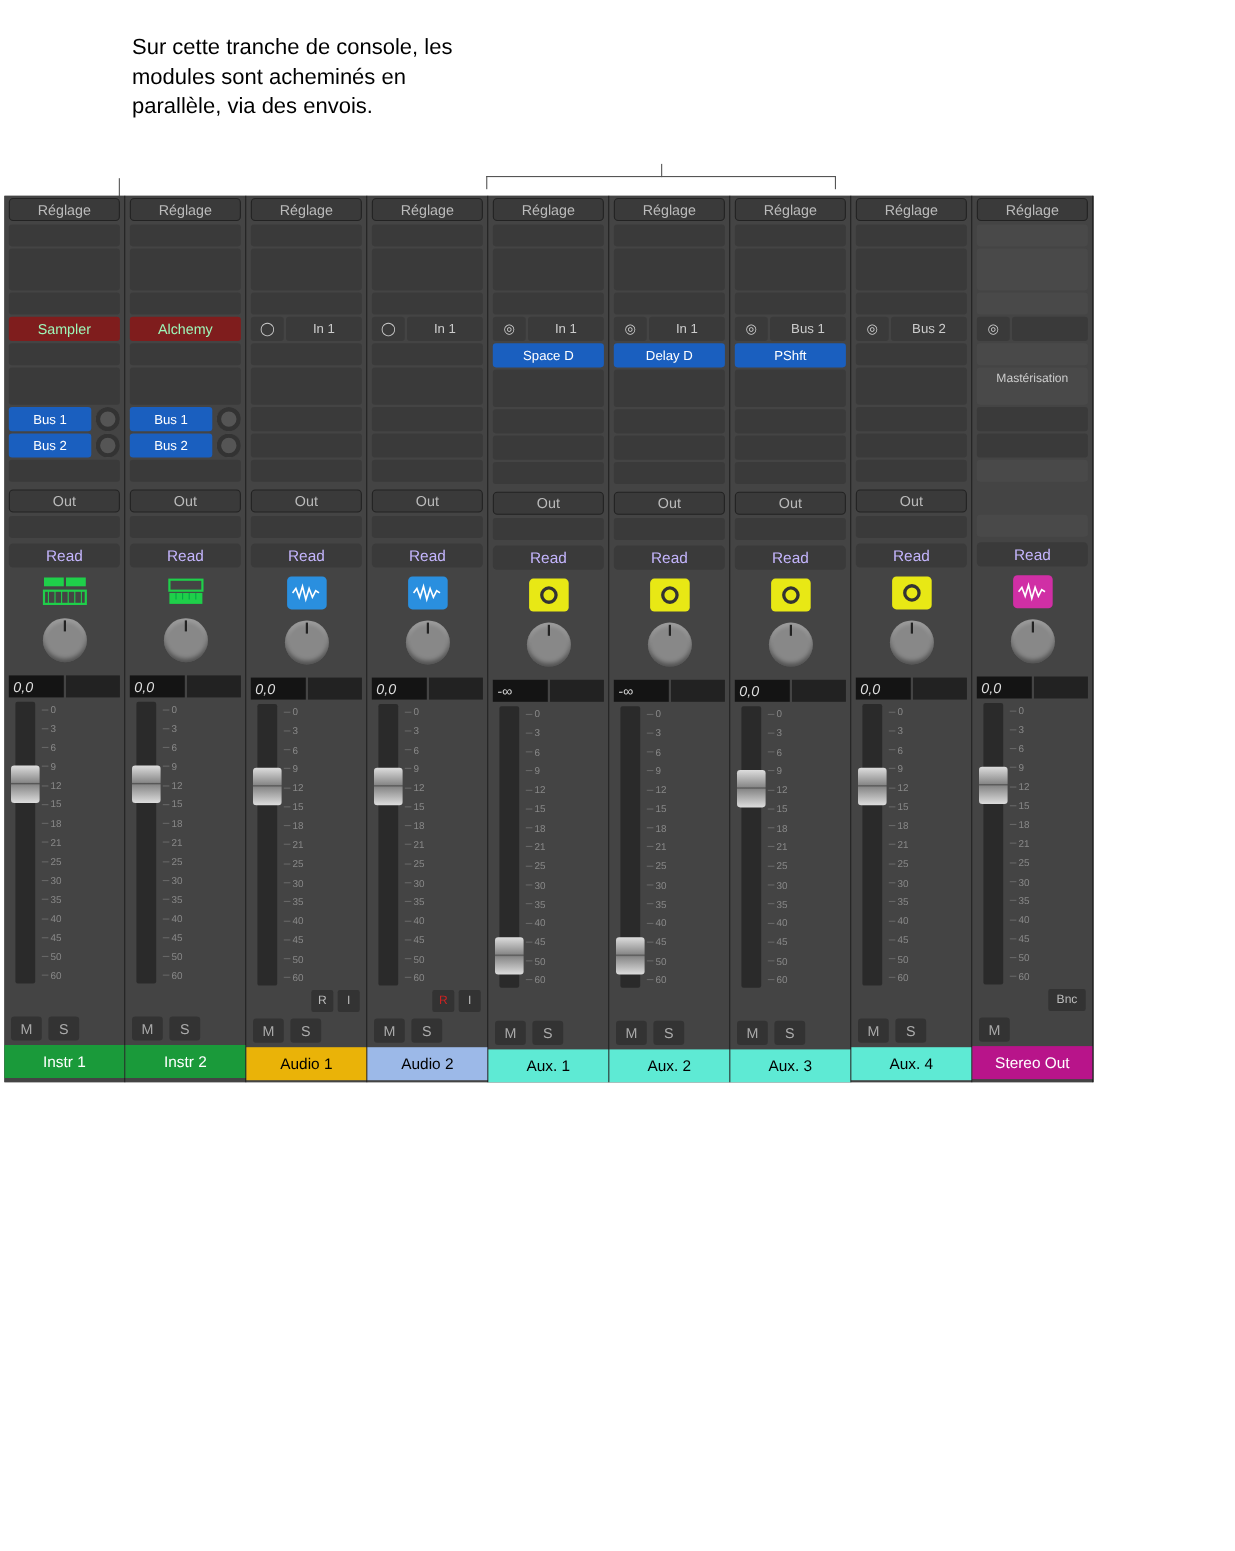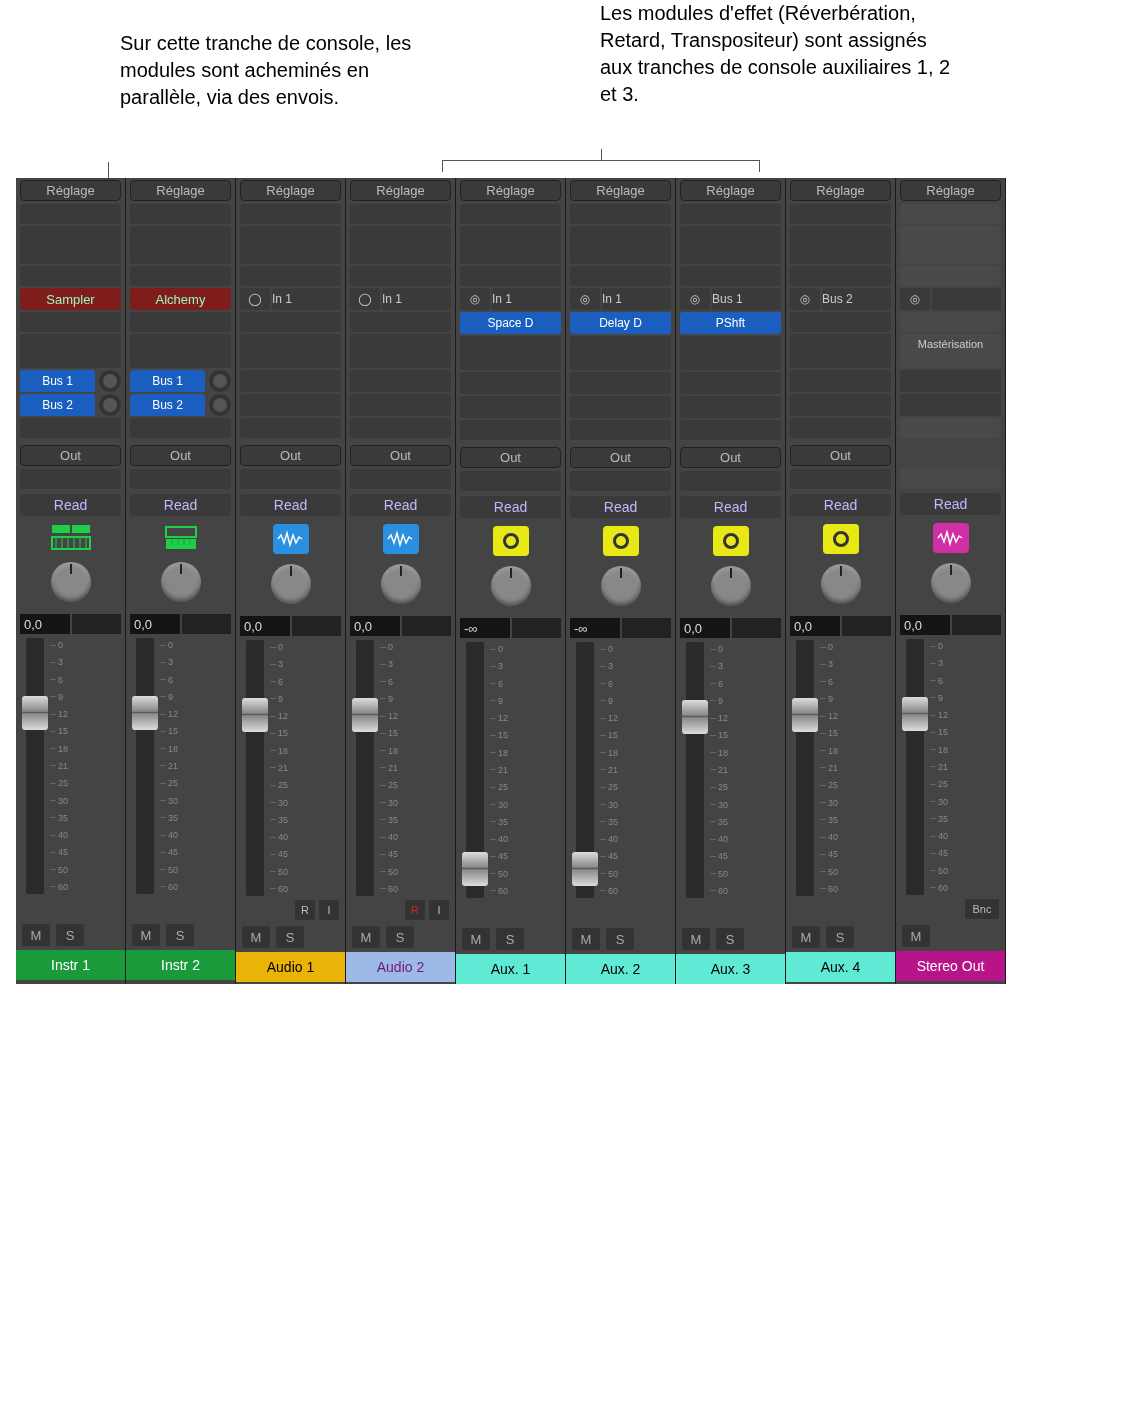--- a/index.html
+++ b/index.html
@@ -28,21 +28,21 @@
     border: 1px solid #555; border-bottom: none;
   }
   .ann-bracket::before {
     content:""; position:absolute; left:50%; top:-12px; width:1px; height:12px; background:#555;
   }
 
   .mixer {
     display: flex;
     background: #2f2f2f;
     width: 990px;
-    margin-left: 16px;
+    margin-left: 4px;
   }
   .strip {
     width: 110px;
     border-right: 1px solid #1a1a1a;
     display: flex;
     flex-direction: column;
     background: #444;
     position: relative;
   }
   .strip:last-child .slot { background:#494949; }
@@ -59,21 +59,21 @@
   .slot {
     height: 20px;
     margin: 1px 4px;
     background: #3a3a3a;
     border-radius: 3px;
   }
   .slot.tall { height: 38px; }
   .io-row { display:flex; gap:2px; margin:1px 4px; align-items:center;}
   .io-btn {
     flex:1; height:22px; background:#3a3a3a; border-radius:3px;
-    display:flex; align-items:center; justify-content:flex-start;
+    display:flex; align-items:center; justify-content:center;
     font-size:12px; color:#ccc;
   }
   .io-icon {
     width:30px; height:22px; background:#3a3a3a; border-radius:3px;
     display:flex; align-items:center; justify-content:center; font-size:12px;
   }
   .instr-green { background:#7f1d1d; color:#9df5b8; font-size:13px; display:flex;align-items:center;justify-content:center;height:22px;border-radius:3px;}
   .eff-blue { background:#1a5fbf; color:#fff; font-size:12px; display:flex;align-items:center;justify-content:center;height:22px;border-radius:3px; margin:1px 4px;}
   .send-row { display:flex; gap:4px; margin:1px 4px; align-items:center; height:22px;}
   .send-bus {
@@ -100,21 +100,21 @@
   .aux-knob-inner { width:16px;height:16px;border-radius:50%;border:3px solid #333; }
   .pan-knob {
     width:40px; height:40px; border-radius:50%; background:#888;
     margin:6px auto 10px; position:relative;
     box-shadow: inset 0 -3px 4px rgba(0,0,0,.4), inset 0 3px 4px rgba(255,255,255,.2);
   }
   .pan-knob::after {
     content:""; position:absolute; left:50%; top:2px; width:2px; height:10px;
     background:#222; transform:translateX(-50%);
   }
-  .db-row { display:flex; gap:2px; margin:2px 4px 4px; }
+  .db-row { display:flex; gap:2px; margin:2px 4px 4px;font-style:italic; }
   .db-cell {
     flex:1; background:#141414; color:#ddd; font-size:13px; height:20px;
     display:flex;align-items:center; padding-left:4px;
   }
   .db-cell.dark { background:#222; }
   .fader-area {
     height: 256px; margin:0 4px 4px; position:relative;
     display:flex;
   }
   .fader-track {
@@ -143,31 +143,30 @@
   .ms-btn {
     width:28px; height:22px; background:#333; border-radius:3px;
     display:flex;align-items:center;justify-content:center; color:#aaa; font-size:13px;
   }
   .name-bar {
     height:30px; display:flex;align-items:center;justify-content:center;
     font-size:14px; color:#fff;
   }
   .c-green { background:#1a9a3a; }
   .c-blue { background:#eab308; color:#000;}
-  .c-blue-sel { background:#9cb9e8; color:#701a75;}
+  .c-blue-sel { background:#9cb9e8; color:#000000;}
   .c-olive { background:#5eead4; color:#000;}
   .c-magenta { background:#b8148a; }
   svg { display:block; }
 </style>
 </head>
 <body>
 
 <div class="annotations">
   <div class="ann-left">Sur cette tranche de console, les modules sont acheminés en parallèle, via des envois.</div>
-  <div class="ann-right">Les modules d'effet (Réverbération, Retard, Transpositeur) sont assignés aux tranches de console auxiliaires 1, 2 et 3.</div>
   <div class="ann-line-left"></div>
   <div class="ann-bracket"></div>
 </div>
 
 <div class="mixer" id="mixer">
     <div class="strip">
       <div class="btn">Réglage</div>
       <div class="slot"></div>
       <div class="slot tall"></div>
       <div class="slot"></div>

